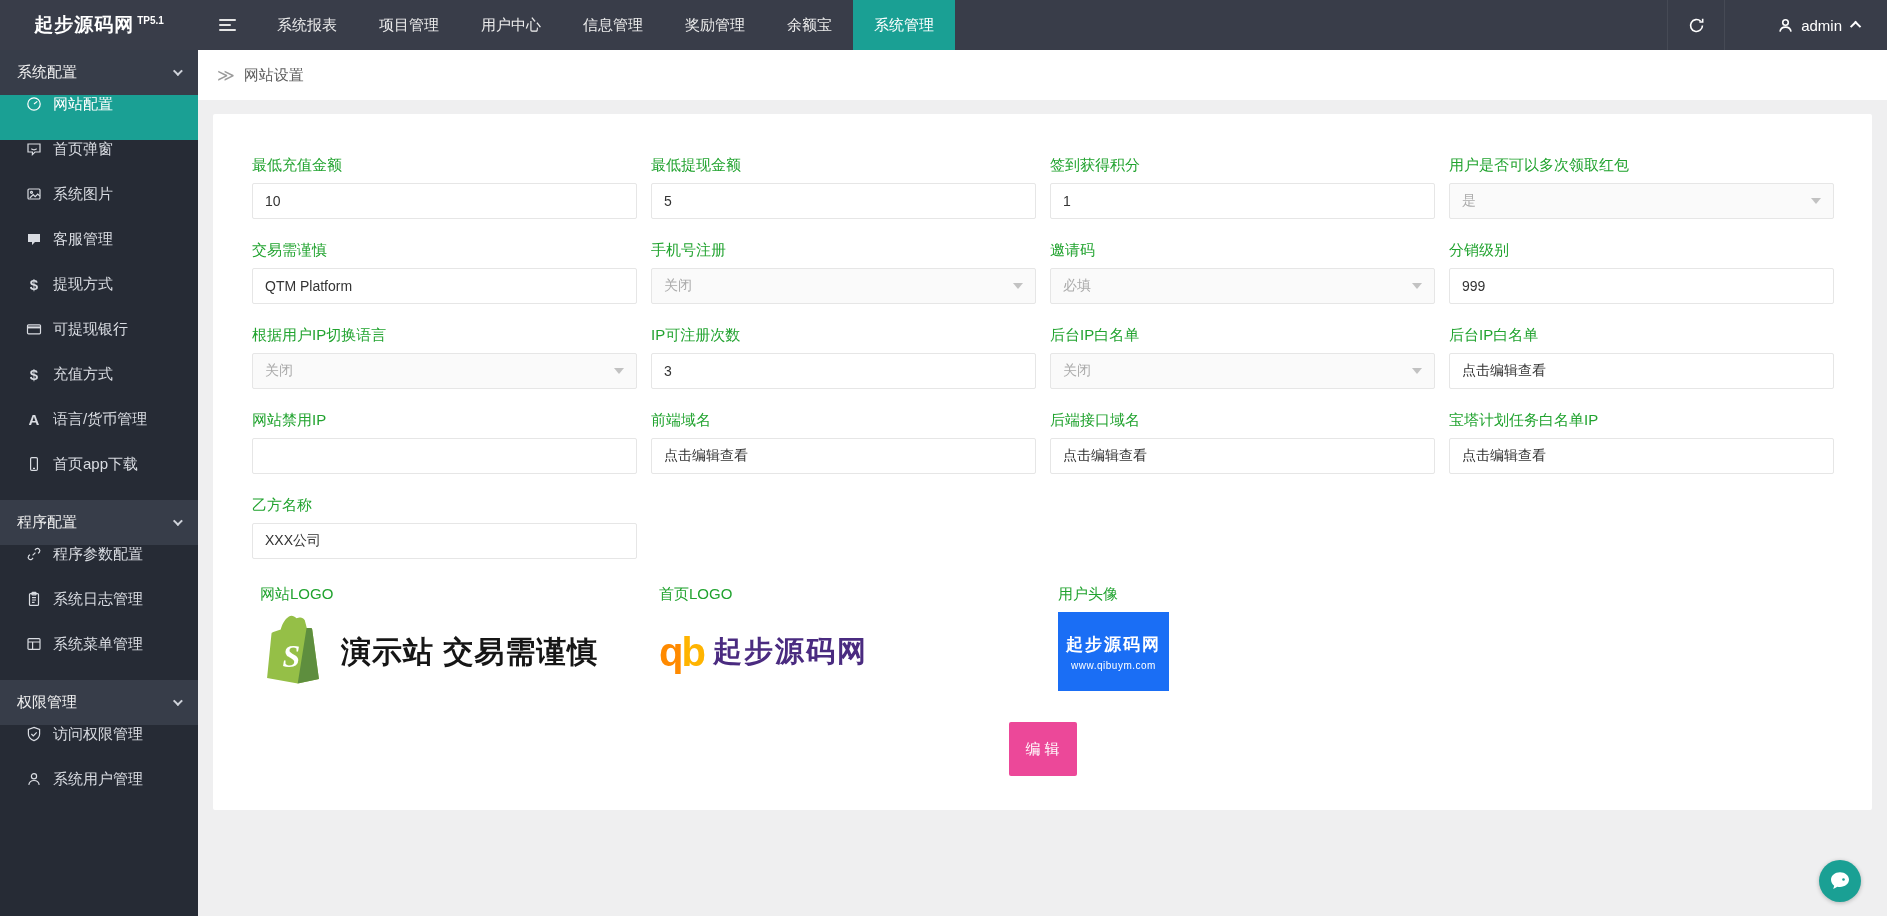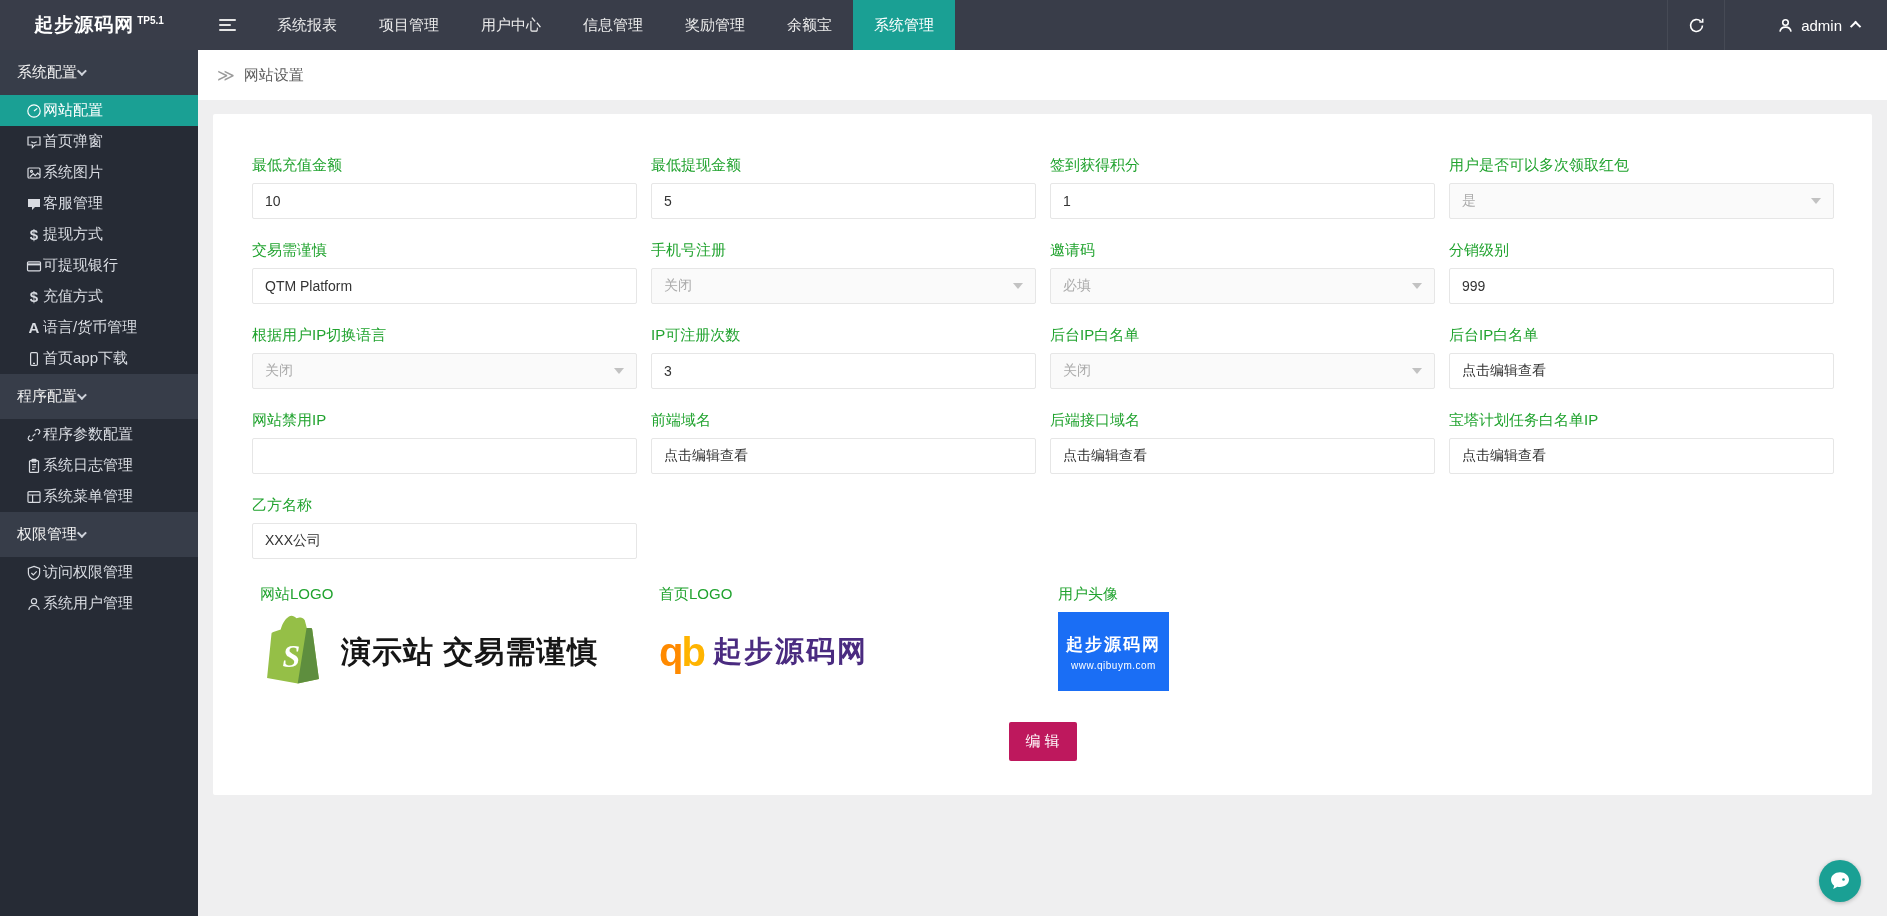--- a/index.html
+++ b/index.html
@@ -23,24 +23,24 @@
   .topbar-right { margin-left:auto; display:flex; align-items:stretch;gap:26px; }
   .icon-btn { width:58px; display:flex; align-items:center; justify-content:center;
     border-left:1px solid rgba(255,255,255,.07); border-right:1px solid rgba(255,255,255,.07); cursor:pointer; }
   .user-box { display:flex; align-items:center; gap:7px; padding:0 26px; color:#fff; font-size:15px; cursor:pointer; }
   .chev-up { width:8px; height:8px; border-left:2px solid #fff; border-top:2px solid #fff;
     transform:rotate(45deg) translateY(2px); margin-left:4px; }
 
   
   .sidebar { position:absolute; left:0; top:50px; width:198px; bottom:0; background:#262b35; z-index:4; }
   .group-header { height:45px; background:#373d49; color:#f0f0f0; font-size:15px;
-    display:flex; align-items:center; padding:0 18px 0 17px; cursor:pointer; }
+    display:flex; align-items:center; justify-content:space-between; padding:0 18px 0 17px; cursor:pointer; }
   .chev-down { width:7px; height:7px; border-left:2px solid #cfd3da; border-top:2px solid #cfd3da;
     transform:rotate(-135deg) translateY(2px); }
-  .side-item { height:31px; display:flex; align-items:center; padding-left:25px;
+  .side-item { height:45px; display:flex; gap:10px; padding-left:25px;
     color:#d9dce2; font-size:15px; cursor:pointer; }
   .side-item.active { background:#1aa094; color:#fff; }
   .side-item .icon { width:18px; height:18px; display:flex; align-items:center; justify-content:center; flex:none; }
   .side-item .icon svg { width:16px; height:16px; stroke:currentColor; fill:none; stroke-width:1.2; }
   .side-item .icon .ti { font-size:15px; font-weight:bold; font-style:normal; }
 
   
   .content { position:absolute; left:198px; top:50px; right:0; bottom:0; }
   .breadcrumb { height:50px; background:#fff; display:flex; align-items:center; gap:9px; padding-left:19px; }
   .breadcrumb .sep { color:#9a9a9a; font-size:17px; }
@@ -66,21 +66,21 @@
   .home-logo { display:flex; align-items:center; height:80px; gap:4px; }
   .qb { font-size:40px; font-weight:bold; color:#ff8a00; letter-spacing:-2px; }
   .qb b { color:#ffb400; }
   .home-logo .ptext { font-size:29px; font-weight:bold; color:#4a2b80; letter-spacing:2px; margin-left:5px; white-space:nowrap; }
   .avatar-box { width:111px; height:79px; background:#1a6ef5; color:#fff; display:flex;
     flex-direction:column; align-items:center; justify-content:center; gap:4px; cursor:pointer; }
   .avatar-box .l1 { font-size:17px; font-weight:bold; letter-spacing:2px; }
   .avatar-box .l2 { font-size:10px; letter-spacing:.5px; }
 
   .edit-row { text-align:center; margin-top:30px; }
-  .edit-btn { width:68px; height:39px; background:#be185d; color:#fff; border:none; border-radius:2px;
+  .edit-btn { width:68px; height:54px; background:#ec4899; color:#fff; border:none; border-radius:2px;
     font-size:15px; cursor:pointer; font-family:"Liberation Sans","DejaVu Sans",sans-serif; }
 
   .float-btn { position:absolute; right:26px; bottom:14px; width:42px; height:42px; border-radius:50%;
     background:#1aa094; display:flex; align-items:center; justify-content:center; cursor:pointer;
     box-shadow:0 1px 4px rgba(0,0,0,.25); z-index:9; }
   .float-btn svg { width:24px; height:24px; }
 
   .topbar svg.white-ic { stroke:#fff; fill:none; stroke-width:1.5; width:17px; height:17px; }
 </style>
 </head>

